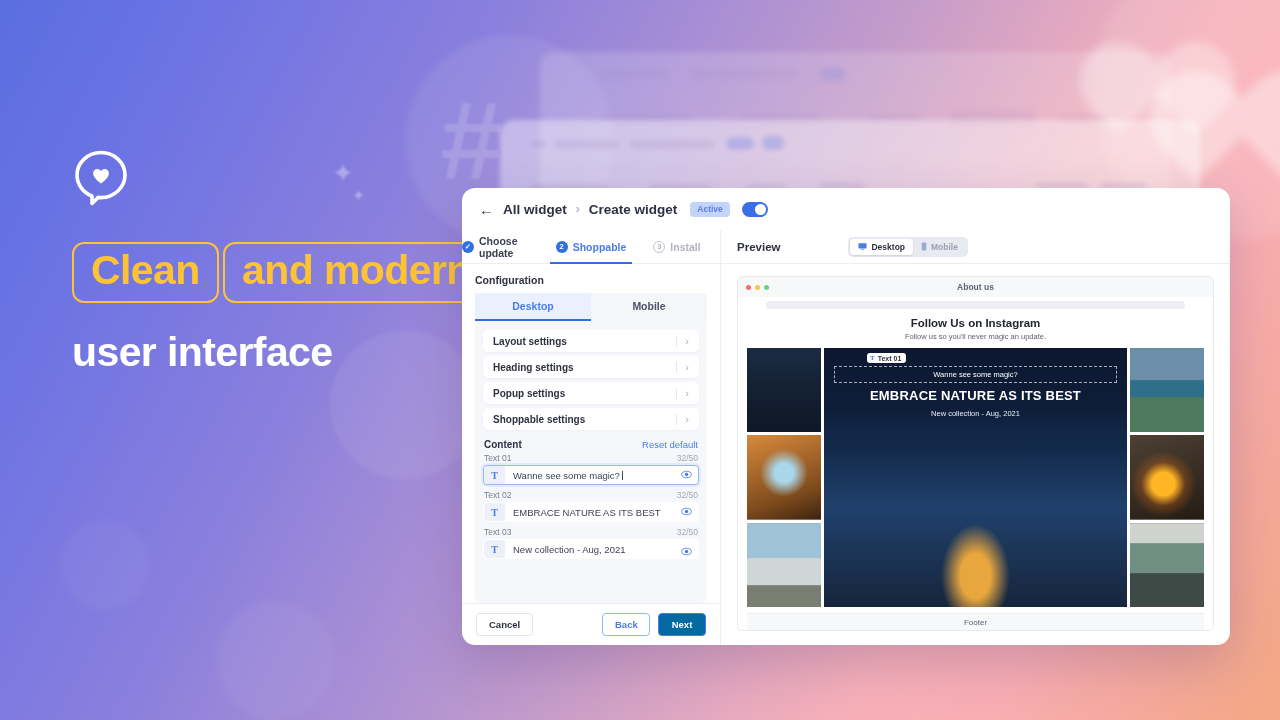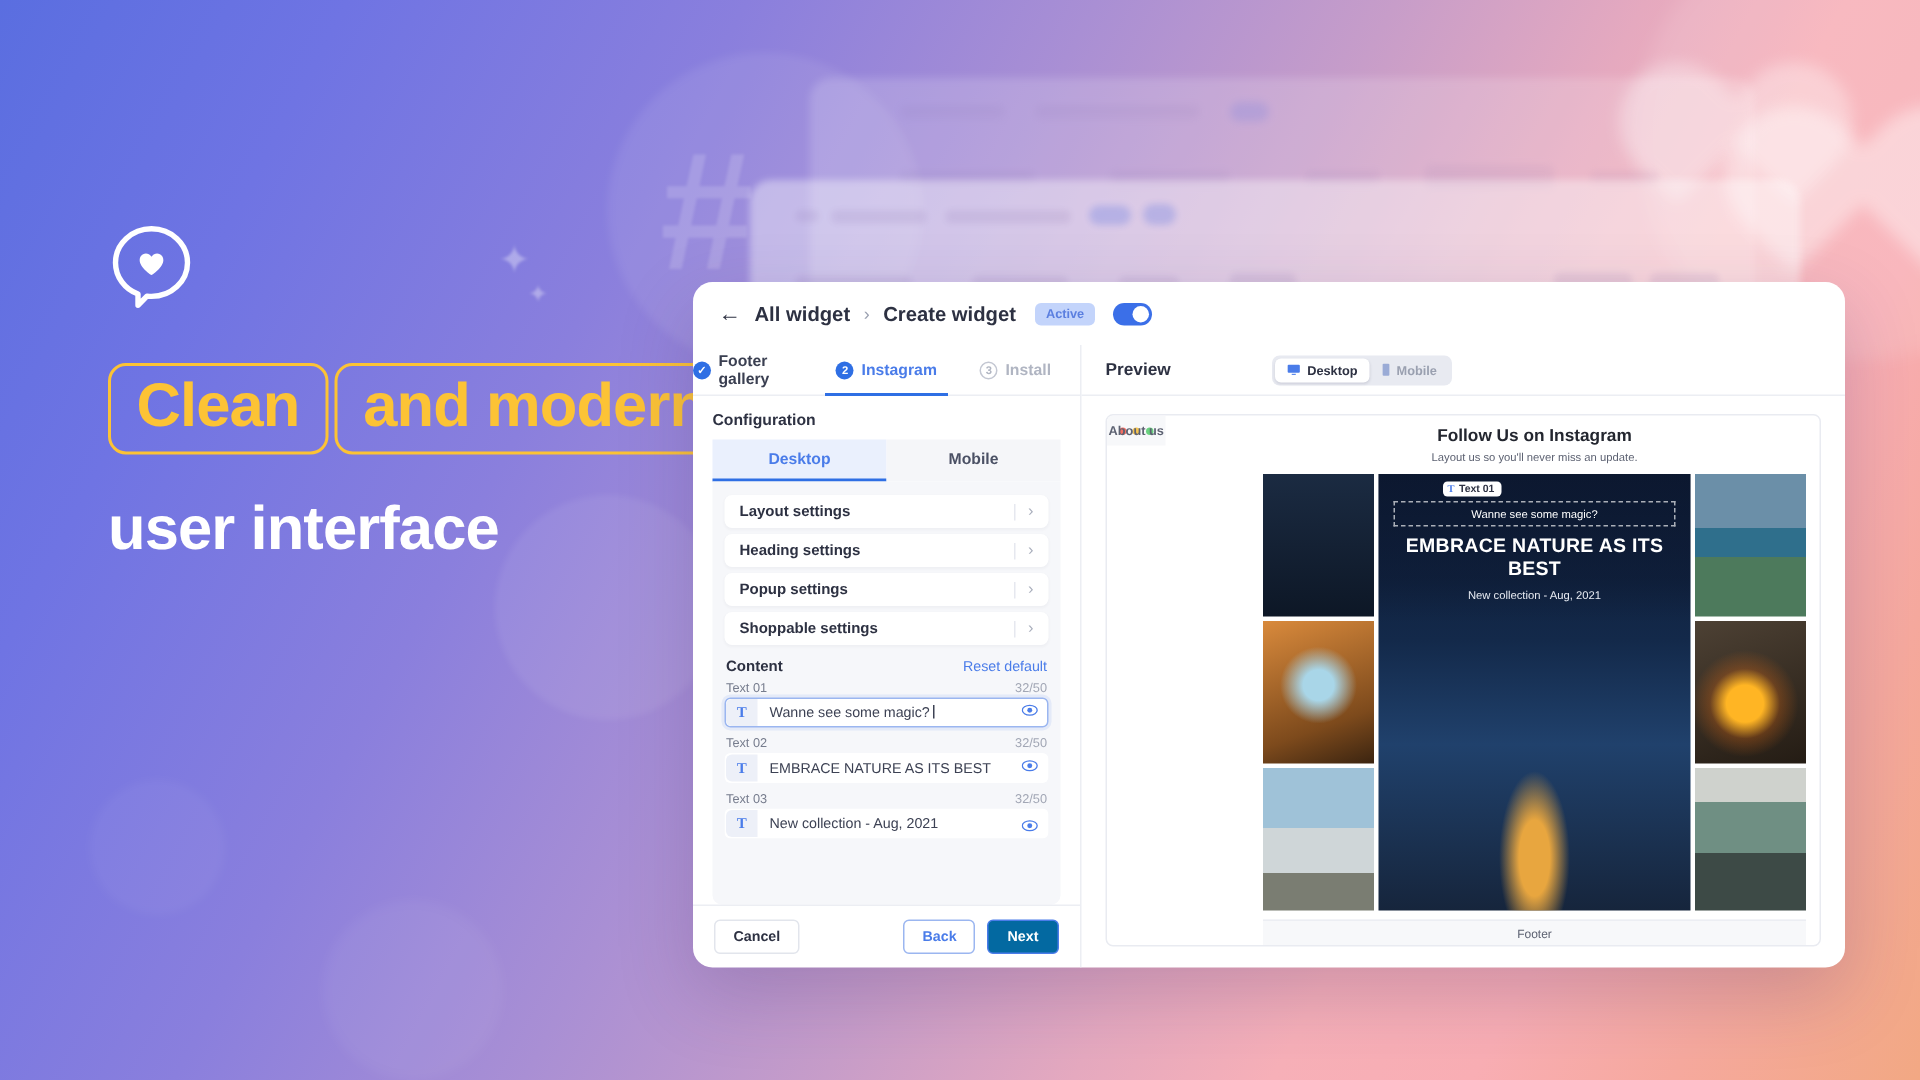--- a/index.html
+++ b/index.html
@@ -185,21 +185,21 @@
   }
   .seg-item {
     display: flex; align-items: center; gap: 4px; font-size: 8.5px; font-weight: 700;
     padding: 3px 8px; border-radius: 4px; cursor: pointer; color: #9aa0b0;
   }
   .seg-item.sel { background:#fff; color:#2d3142; box-shadow: 0 1px 2px rgba(40,40,80,0.14); }
 
   .pv-body { flex:1; padding: 12px 16px 14px; min-height:0; }
   .browser {
     height: 100%; border: 1px solid #e9ebf1; border-radius: 5px; background:#fff;
-    display:flex; overflow:hidden;
+    display:flex; flex-direction: column; overflow:hidden;
   }
   .br-bar {
     height: 20px; background: #f7f8fa; display:flex; align-items:center;
     padding: 0 8px; position: relative; flex-shrink:0;
   }
   .dots { display:flex; gap:4px; }
   .dot { width:5px; height:5px; border-radius:50%; }
   .br-title {
     position:absolute; left:0; right:0; text-align:center;
     font-size: 8.5px; color:#5d6272; font-weight:600;
@@ -314,25 +314,25 @@
     <span class="toggle"></span>
   </div>
 
   <div class="card-body">
 
     <div class="left-pane">
 
       <div class="steps">
         <div class="step done">
           <span class="num">✓</span>
-          <span>Footer gallery</span>
+          <span>Choose update</span>
         </div>
         <div class="step active">
           <span class="num">2</span>
-          <span>Instagram</span>
+          <span>Shoppable</span>
         </div>
         <div class="step todo">
           <span class="num">3</span>
           <span>Install</span>
         </div>
       </div>
 
       <div class="cfg-title">Configuration</div>
 
       <div class="dm-tabs">
@@ -445,21 +445,21 @@
               <span class="dot" style="background:#f66f63"></span>
               <span class="dot" style="background:#f7c550"></span>
               <span class="dot" style="background:#69d27f"></span>
             </div>
             <div class="br-title">About us</div>
           </div>
           <div class="fakebar"></div>
 
           <div class="pv-content">
             <div class="pv-h2">Follow Us on Instagram</div>
-            <div class="pv-sub">Layout us so you'll never miss an update.</div>
+            <div class="pv-sub">Follow us so you'll never magic an update.</div>
 
             <div class="grid">
               <div class="col-side">
                 <div class="tile" style="background-image:linear-gradient(180deg,#1b2b42,#0d1726),radial-gradient(circle at 45% 42%, #f2c46a 0 9%, rgba(242,196,106,0) 34%);"></div>
                 <div class="tile" style="background-image:radial-gradient(circle at 50% 45%, #a9d6e8 0 16%, rgba(169,214,232,0) 40%),linear-gradient(160deg,#d98a3c,#7d4a1c 70%,#3b2410);"></div>
                 <div class="tile" style="background-image:linear-gradient(180deg,#9fc2d8 0 42%, #cfd6d8 42% 74%, #7a7d72 74%);"></div>
               </div>
 
               <div class="col-mid" style="background-image:
                      radial-gradient(ellipse at 50% 88%, #e8a63f 0 7%, rgba(232,166,63,0) 16%),

